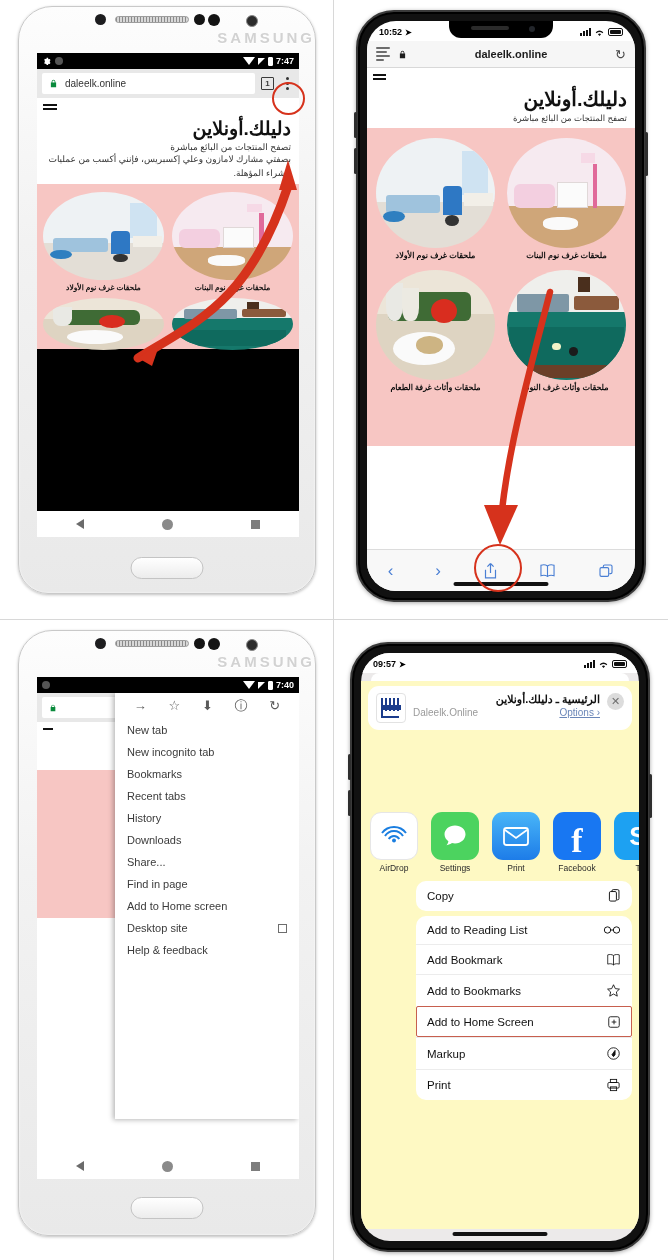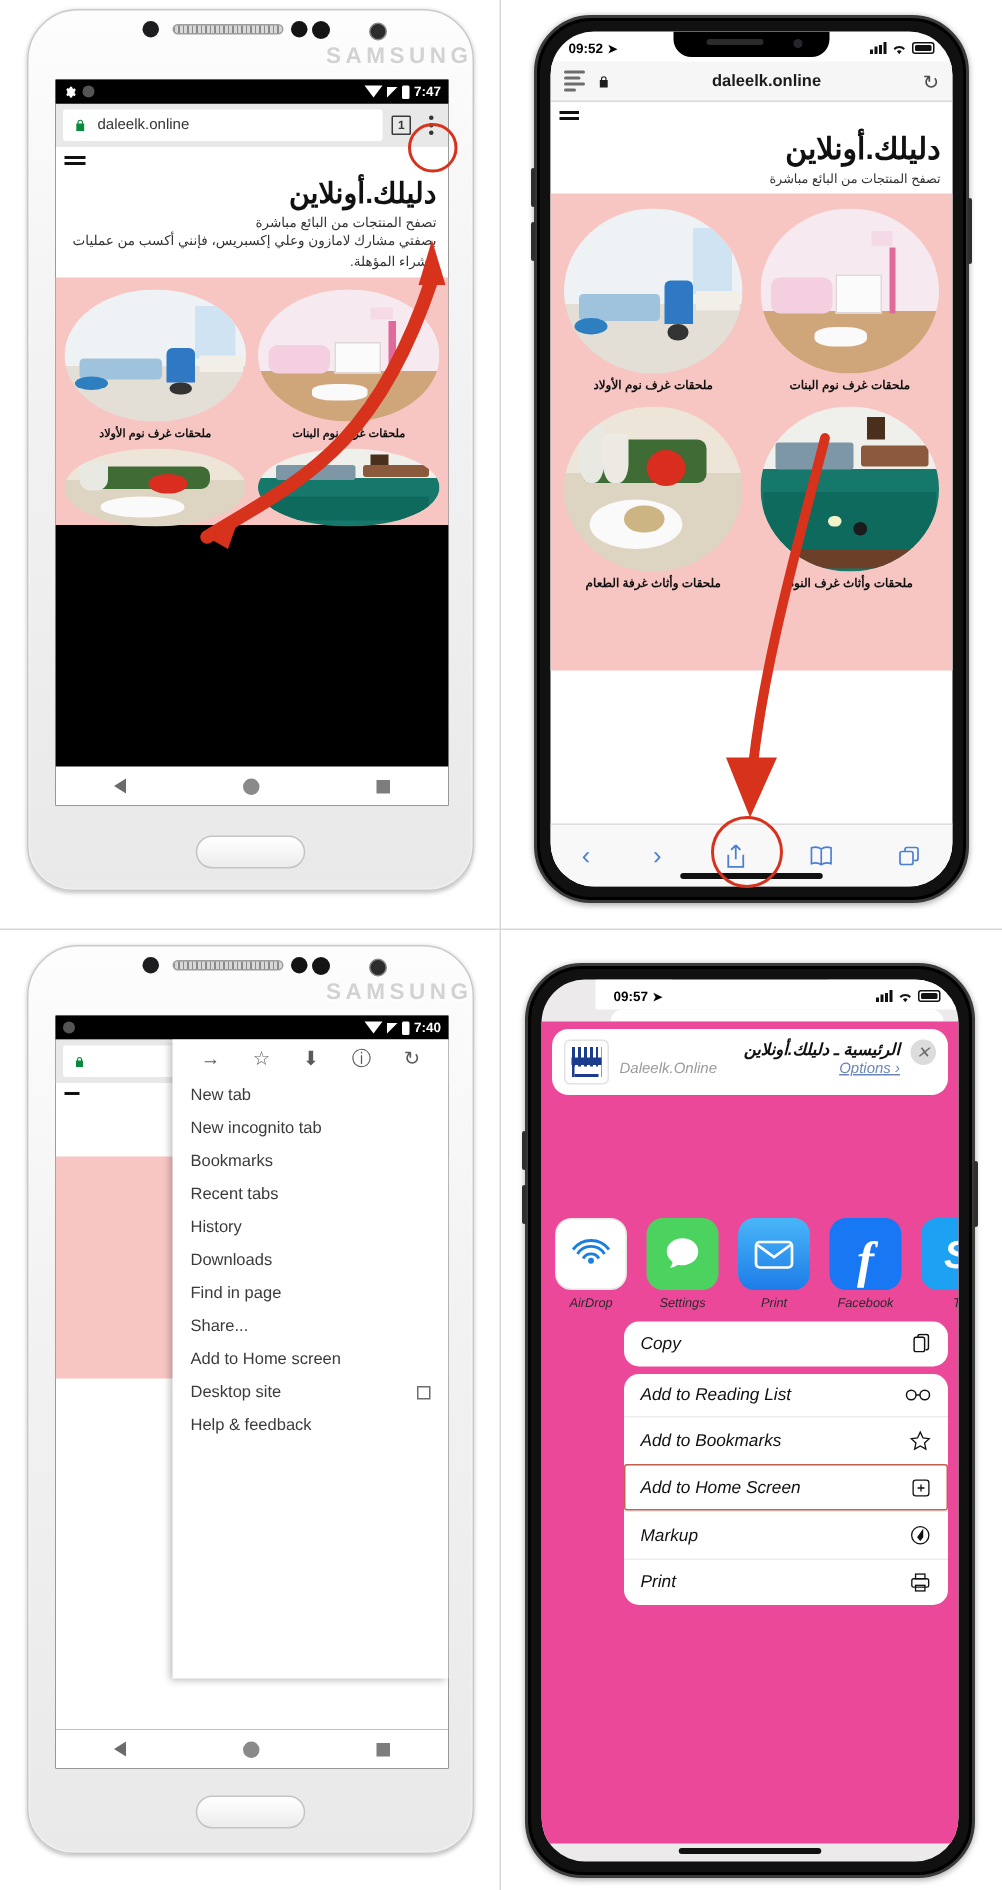--- a/index.html
+++ b/index.html
@@ -171,21 +171,21 @@
   .chmenu {
     position:absolute; background:#fff; box-shadow:-2px 1px 5px rgba(0,0,0,.28);
     display:flex; flex-direction:column;
   }
   .chmenu-icons { display:flex; justify-content:space-around; align-items:center; padding:6px 8px 7px; }
   .chmenu-icons span { color:#5a5a5a; font-size:13px; line-height:1; }
   .mi { padding:5px 12px; font-size:11px; color:#3b3b3b; display:flex; align-items:center; justify-content:space-between; }
   .mi-chk { width:9px;height:9px;border:1.4px solid #6d6d6d; }
 
   
-  .sheet { position:absolute; left:0; right:0; bottom:12px; background:#ec4899;font-style:italic; }
+  .sheet { position:absolute; left:0; right:0; bottom:12px; background:#fef9c3; }
   .sheet-card {
     background:#fff; border-radius:11px; margin:5px 7px 0; padding:7px 8px;
     display:flex; align-items:flex-start; gap:7px; position:relative;
   }
   .appicon {
     width:30px;height:30px;border-radius:4px;background:#fff;border:1px solid #e2e2e2;
     position:relative; overflow:hidden; flex:0 0 auto;
   }
   .sheet-title { flex:1; text-align:right; direction:rtl; }
   .st-main { font-size:11px; font-weight:bold; color:#111; }
@@ -345,21 +345,21 @@
       <div class="ip-btn" style="left:-4px; top:136px; width:3px; height:26px;"></div>
       <div class="ip-btn" style="right:-4px; top:120px; width:3px; height:44px;"></div>
 
       <div class="ip-screen" style="left:9px; top:9px; right:9px; bottom:9px;">
         <div class="notch">
           <span class="spk"></span>
           <span class="cam"></span>
         </div>
         <div class="istatus">
           <span class="ltime">
-            <span>09:52</span>
+            <span>10:52</span>
             <span class="loc-arrow">➤</span>
           </span>
           <span class="rgt">
             <span class="bars">
                 <i style="height:3px"></i>
                 <i style="height:5px"></i>
                 <i style="height:6px"></i>
                 <i style="height:8px"></i>
               </span>
             <svg width="11" height="9" viewBox="0 0 24 20" fill="#111">
@@ -552,24 +552,24 @@
           <div class="mi">
               <span>Recent tabs</span>
             </div>
           <div class="mi">
               <span>History</span>
             </div>
           <div class="mi">
               <span>Downloads</span>
             </div>
           <div class="mi">
+              <span>Share...</span>
+            </div>
+          <div class="mi">
               <span>Find in page</span>
-            </div>
-          <div class="mi">
-              <span>Share...</span>
             </div>
           <div class="mi">
               <span>Add to Home screen</span>
             </div>
           <div class="mi">
             <span>Desktop site</span>
             <span class="mi-chk"></span>
           </div>
           <div class="mi">
               <span>Help &amp; feedback</span>
@@ -587,21 +587,21 @@
     </div>
 
   </div>
 
   <div class="panel">
     <div class="iphone" style="left:16px; top:22px; width:300px; height:610px;">
       <div class="ip-btn" style="left:-4px; top:110px; width:3px; height:26px;"></div>
       <div class="ip-btn" style="left:-4px; top:146px; width:3px; height:26px;"></div>
       <div class="ip-btn" style="right:-4px; top:130px; width:3px; height:44px;"></div>
 
-      <div class="ip-screen" style="left:9px; top:9px; right:9px; bottom:9px; background:#eceaea;padding-left:36px;">
+      <div class="ip-screen" style="left:9px; top:9px; right:9px; bottom:9px; background:#eceaea;">
         <div class="notch">
           <span class="spk"></span>
           <span class="cam"></span>
         </div>
         <div class="istatus" style="background:#fff;">
           <span class="ltime">
             <span>09:57</span>
             <span class="loc-arrow">➤</span>
           </span>
           <span class="rgt">
@@ -698,20 +698,28 @@
                 <span>Add to Reading List</span>
                 <span class="lico">
                   <svg width="18" height="10" viewBox="0 0 26 12" fill="none" stroke="#111" stroke-width="1.4">
                       <circle cx="6.5" cy="6" r="4.6"></circle>
                       <circle cx="19.5" cy="6" r="4.6"></circle>
                       <path d="M11.1 6h3.8"></path>
                     </svg>
                 </span>
               </div>
               <div class="lrow">
+                <span>Add Bookmark</span>
+                <span class="lico">
+                  <svg width="15" height="13" viewBox="0 0 26 22" fill="none" stroke="#111" stroke-width="1.4">
+                      <path d="M13 4c-3-2-7-2-10-1v16c3-1 7-1 10 1 3-2 7-2 10-1V3c-3-1-7-1-10 1zM13 4v17"></path>
+                    </svg>
+                </span>
+              </div>
+              <div class="lrow">
                 <span>Add to Bookmarks</span>
                 <span class="lico">
                   <svg width="15" height="15" viewBox="0 0 24 24" fill="none" stroke="#111" stroke-width="1.4">
                       <polygon points="12,2.8 14.9,9 21.5,9.8 16.6,14.3 18,21 12,17.6 6,21 7.4,14.3 2.5,9.8 9.1,9"></polygon>
                     </svg>
                 </span>
               </div>
               <div class="lrow hl">
                 <span>Add to Home Screen</span>
                 <span class="lico">

